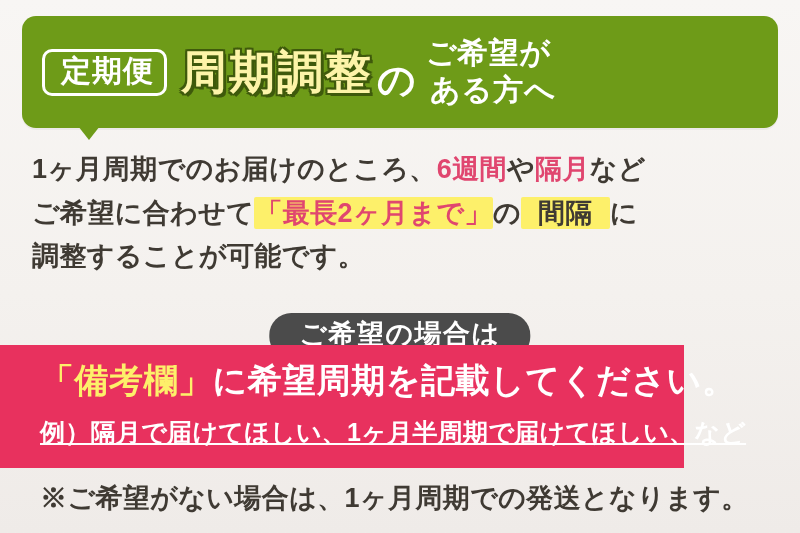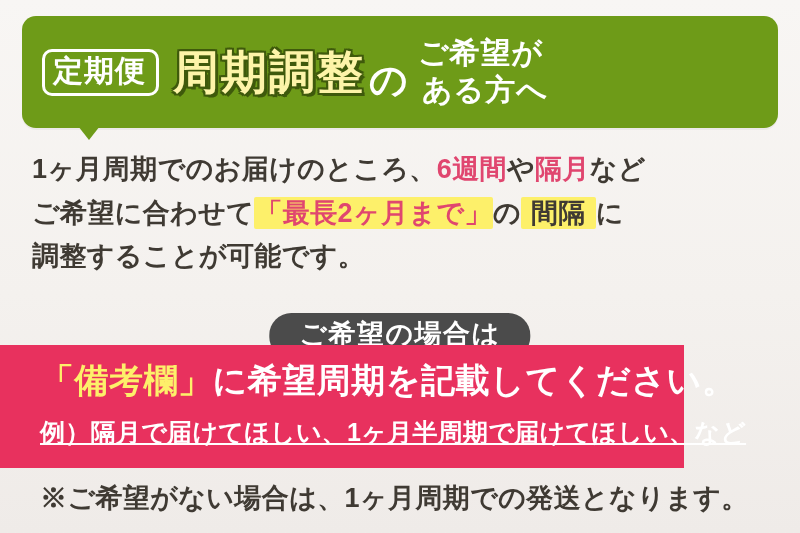--- a/index.html
+++ b/index.html
@@ -54,21 +54,21 @@
   }
 
   .tag-teiki {
     flex: 0 0 auto;
     border: 3px solid #ffffff;
     border-radius: 10px;
     color: #ffffff;
     font-size: 30px;
     font-weight: bold;
     letter-spacing: 1px;
-    padding: 4px 10px 7px 8px;
+    padding: 4px 10px 7px 16px;
     line-height: 1;
     margin-right: 14px;
     white-space: nowrap;
   }
   .headline-main {
     flex: 0 0 auto;
     font-size: 46px;
     font-weight: bold;
     color: #fdf4a8;
     line-height: 1;
@@ -114,21 +114,21 @@
     font-weight: bold;
     letter-spacing: 0.4px;
   }
   .body-block .row { white-space: nowrap; }
   .hl-pink {
     color: #e0466f;
   }
   .hl-yellow {
     background: #fdf06a;
     color: #3f3a33;
-    padding: 1px 10px;
+    padding: 1px 17px;
     border-radius: 2px;
   }
   .hl-yellow-pink {
     background: #fdf06a;
     color: #e0466f;
     padding: 1px 1px;
     border-radius: 2px;
   }
 
   

